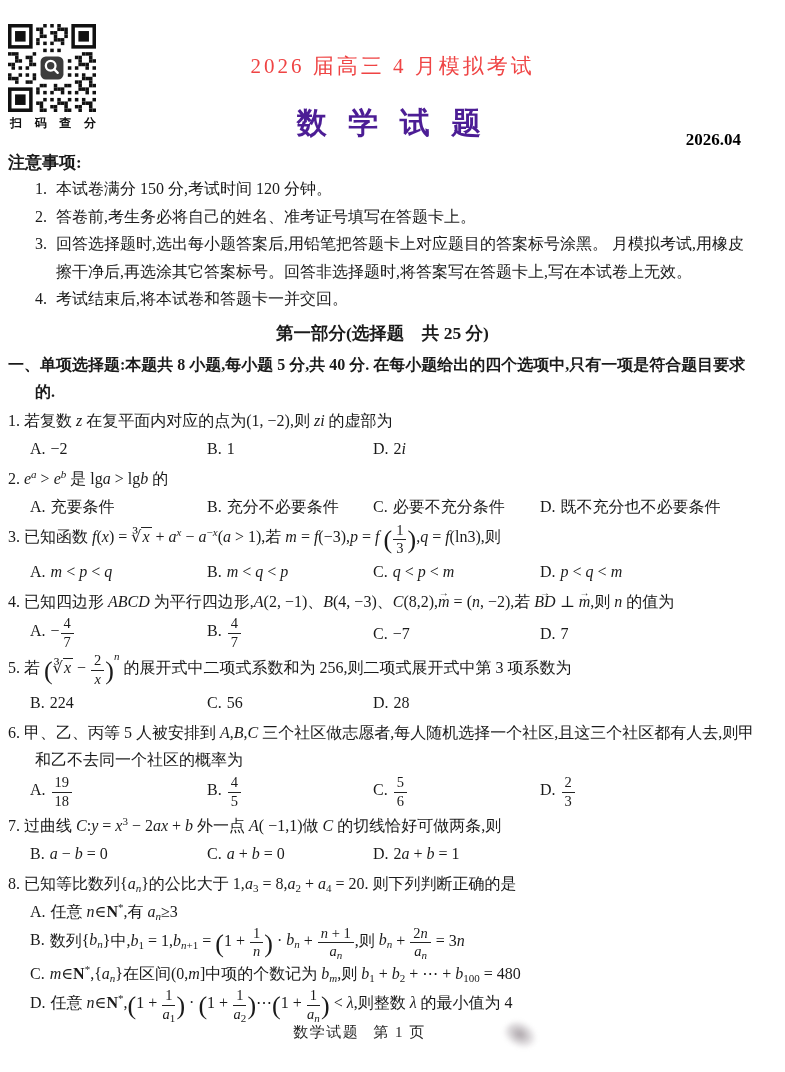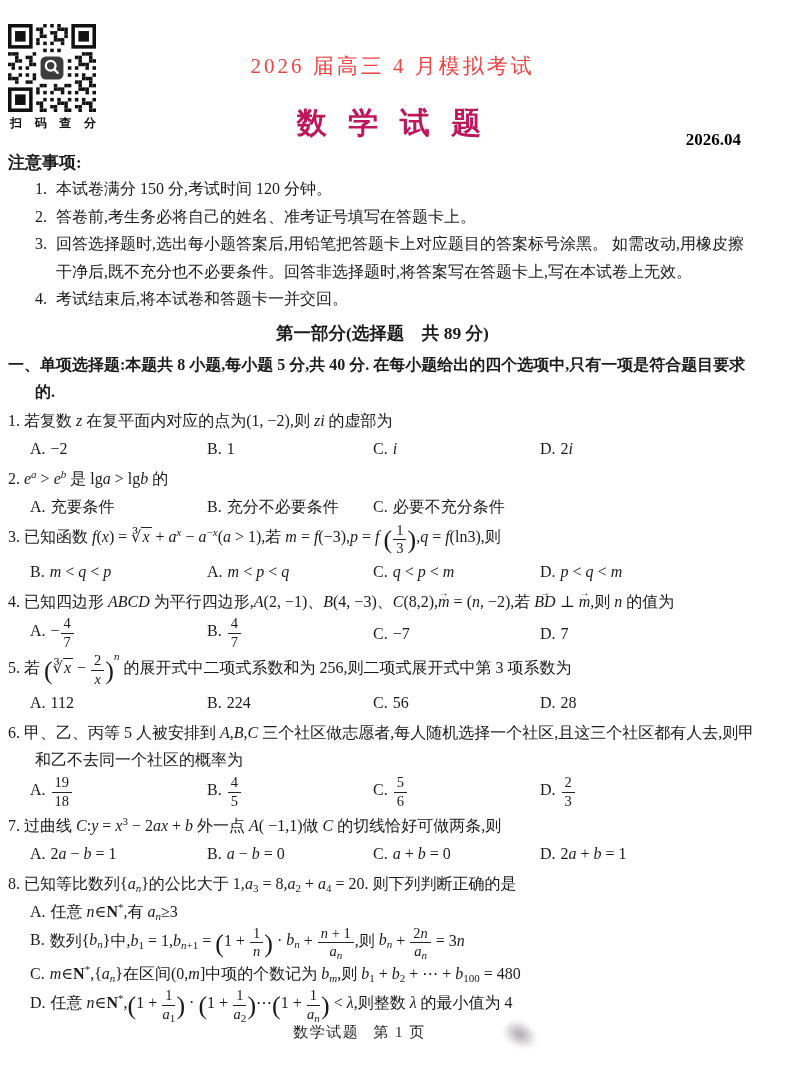--- a/index.html
+++ b/index.html
@@ -6,21 +6,21 @@
   .page{position:relative;width:785px;height:1072px;background:#fff;color:#1a1a1a;
         font-family:"Liberation Serif","DejaVu Serif",serif;font-size:16px;overflow:hidden;}
   
   .qr-block{position:absolute;left:8px;top:24px;width:90px;text-align:center;}
   .qr-block svg{display:block;width:88px;height:88px;}
   .qr-caption{display:flex;justify-content:space-between;font-size:12px;font-weight:bold;
               margin-top:3px;padding:0 2px;font-family:"Liberation Sans",sans-serif;color:#111;}
   .exam-title{position:absolute;left:0;right:0;top:52px;text-align:center;
               font-size:21px;letter-spacing:3px;color:#ef4444;}
   .subject-title{position:absolute;left:0;right:0;top:103px;text-align:center;
-                 font-size:30px;font-weight:bold;letter-spacing:7px;color:#be185d;}
+                 font-size:30px;font-weight:bold;letter-spacing:7px;color:#4c1d95;}
   .exam-date{position:absolute;right:44px;top:130px;font-size:17px;font-weight:bold;color:#000;}
   
   .content{position:absolute;left:8px;right:28px;top:150px;}
   .notice-title{font-weight:bold;font-size:17px;line-height:25px;}
   .nitem{display:flex;line-height:27.5px;}
   .nitem .nnum{flex:none;width:21px;margin-left:27px;}
   .nitem .ntext{flex:1;}
   .part-heading{text-align:center;font-weight:bold;font-size:17.5px;line-height:27px;margin:7px 0 4px;}
   .intro{font-weight:bold;line-height:27.5px;margin:0 0 0 27px;text-indent:-27px;}
   
@@ -229,89 +229,87 @@
         <div class="nitem">
           <span class="nnum">1.</span>
           <span class="ntext">本试卷满分 150 分,考试时间 120 分钟。</span>
         </div>
         <div class="nitem">
           <span class="nnum">2.</span>
           <span class="ntext">答卷前,考生务必将自己的姓名、准考证号填写在答题卡上。</span>
         </div>
         <div class="nitem">
           <span class="nnum">3.</span>
-          <span class="ntext">回答选择题时,选出每小题答案后,用铅笔把答题卡上对应题目的答案标号涂黑。 如需改动,用橡皮擦干净后,既不充分也不必要条件。回答非选择题时,将答案写在答题卡上,写在本试卷上无效。</span>
+          <span class="ntext">回答选择题时,选出每小题答案后,用铅笔把答题卡上对应题目的答案标号涂黑。 月模拟考试,用橡皮擦干净后,再选涂其它答案标号。回答非选择题时,将答案写在答题卡上,写在本试卷上无效。</span>
         </div>
         <div class="nitem">
           <span class="nnum">4.</span>
           <span class="ntext">考试结束后,将本试卷和答题卡一并交回。</span>
         </div>
       </div>
 
-    <div class="part-heading">第一部分(选择题　共 89 分)</div>
+    <div class="part-heading">第一部分(选择题　共 25 分)</div>
     <div class="intro">一、单项选择题:本题共 8 小题,每小题 5 分,共 40 分. 在每小题给出的四个选项中,只有一项是符合题目要求的.</div>
 
     <div id="questions">
         <div class="q">
           <p class="stem"><span class="qnum">1.</span><span>若复数 <i>z</i> 在复平面内对应的点为(1, −2),则 <i>zi</i> 的虚部为</span></p>
           <div class="opts grid">
             <span class="opt"><span class="olabel">A.</span>−2</span>
             <span class="opt"><span class="olabel">B.</span>1</span>
-            <span class="opt"><span class="olabel">C.</span><i>i</i></span>
             <span class="opt"><span class="olabel">D.</span>2<i>i</i></span>
           </div>
         </div>
         <div class="q">
           <p class="stem"><span class="qnum">2.</span><span><i>e</i><sup><i>a</i></sup> &gt; <i>e</i><sup><i>b</i></sup> 是 lg<i>a</i> &gt; lg<i>b</i> 的</span></p>
           <div class="opts grid">
             <span class="opt"><span class="olabel">A.</span>充要条件</span>
             <span class="opt"><span class="olabel">B.</span>充分不必要条件</span>
             <span class="opt"><span class="olabel">C.</span>必要不充分条件</span>
+            <span class="opt"><span class="olabel">D.</span>既不充分也不必要条件</span>
           </div>
         </div>
         <div class="q">
           <p class="stem"><span class="qnum">3.</span><span>已知函数 <i>f</i>(<i>x</i>) = <span class="rad">∛<span class="rt"><i>x</i></span></span> + <i>a</i><sup><i>x</i></sup> − <i>a</i><sup>−<i>x</i></sup>(<i>a</i> &gt; 1),若 <i>m</i> = <i>f</i>(−3),<i>p</i> = <i>f</i> <span class="bp">(</span><span class="frac"><span class="num">1</span><span class="den">3</span></span><span class="bp">)</span>,<i>q</i> = <i>f</i>(ln3),则</span></p>
           <div class="opts grid">
+            <span class="opt"><span class="olabel">A.</span><i>m</i> &lt; <i>p</i> &lt; <i>q</i></span>
             <span class="opt"><span class="olabel">B.</span><i>m</i> &lt; <i>q</i> &lt; <i>p</i></span>
-            <span class="opt"><span class="olabel">A.</span><i>m</i> &lt; <i>p</i> &lt; <i>q</i></span>
             <span class="opt"><span class="olabel">C.</span><i>q</i> &lt; <i>p</i> &lt; <i>m</i></span>
             <span class="opt"><span class="olabel">D.</span><i>p</i> &lt; <i>q</i> &lt; <i>m</i></span>
           </div>
         </div>
         <div class="q">
           <p class="stem"><span class="qnum">4.</span><span>已知四边形 <i>ABCD</i> 为平行四边形,<i>A</i>(2, −1)、<i>B</i>(4, −3)、<i>C</i>(8,2),<span class="vec"><span class="arr">→</span><i>m</i></span> = (<i>n</i>, −2),若 <span class="vec"><span class="arr">→</span><i>BD</i></span> ⊥ <span class="vec"><span class="arr">→</span><i>m</i></span>,则 <i>n</i> 的值为</span></p>
           <div class="opts grid">
             <span class="opt"><span class="olabel">A.</span>−<span class="frac"><span class="num">4</span><span class="den">7</span></span></span>
             <span class="opt"><span class="olabel">B.</span><span class="frac"><span class="num">4</span><span class="den">7</span></span></span>
             <span class="opt"><span class="olabel">C.</span>−7</span>
             <span class="opt"><span class="olabel">D.</span>7</span>
           </div>
         </div>
         <div class="q">
           <p class="stem"><span class="qnum">5.</span><span>若 <span class="bp">(</span><span class="rad">∛<span class="rt"><i>x</i></span></span> − <span class="frac"><span class="num">2</span><span class="den"><i>x</i></span></span><span class="bp">)</span><span class="psup"><i>n</i></span> 的展开式中二项式系数和为 256,则二项式展开式中第 3 项系数为</span></p>
           <div class="opts grid">
-            <span class="opt"><span class="olabel">A.</span>112</span>
             <span class="opt"><span class="olabel">B.</span>224</span>
             <span class="opt"><span class="olabel">C.</span>56</span>
             <span class="opt"><span class="olabel">D.</span>28</span>
           </div>
         </div>
         <div class="q">
           <p class="stem"><span class="qnum">6.</span><span>甲、乙、丙等 5 人被安排到 <i>A</i>,<i>B</i>,<i>C</i> 三个社区做志愿者,每人随机选择一个社区,且这三个社区都有人去,则甲和乙不去同一个社区的概率为</span></p>
           <div class="opts grid">
             <span class="opt"><span class="olabel">A.</span><span class="frac"><span class="num">19</span><span class="den">18</span></span></span>
             <span class="opt"><span class="olabel">B.</span><span class="frac"><span class="num">4</span><span class="den">5</span></span></span>
             <span class="opt"><span class="olabel">C.</span><span class="frac"><span class="num">5</span><span class="den">6</span></span></span>
             <span class="opt"><span class="olabel">D.</span><span class="frac"><span class="num">2</span><span class="den">3</span></span></span>
           </div>
         </div>
         <div class="q">
           <p class="stem"><span class="qnum">7.</span><span>过曲线 <i>C</i>:<i>y</i> = <i>x</i><sup>3</sup> − 2<i>ax</i> + <i>b</i> 外一点 <i>A</i>( −1,1)做 <i>C</i> 的切线恰好可做两条,则</span></p>
           <div class="opts grid">
-            <span class="opt"><span class="olabel">A.</span>2<i>a</i> − <i>b</i> = 1</span>
             <span class="opt"><span class="olabel">B.</span><i>a</i> − <i>b</i> = 0</span>
             <span class="opt"><span class="olabel">C.</span><i>a</i> + <i>b</i> = 0</span>
             <span class="opt"><span class="olabel">D.</span>2<i>a</i> + <i>b</i> = 1</span>
           </div>
         </div>
         <div class="q">
           <p class="stem"><span class="qnum">8.</span><span>已知等比数列{<i>a<sub>n</sub></i>}的公比大于 1,<i>a</i><sub>3</sub> = 8,<i>a</i><sub>2</sub> + <i>a</i><sub>4</sub> = 20. 则下列判断正确的是</span></p>
           <div class="opts stack">
             <span class="opt"><span class="olabel">A.</span>任意 <i>n</i>∈<b>N</b><sup>*</sup>,有 <i>a<sub>n</sub></i>≥3</span>
             <span class="opt"><span class="olabel">B.</span>数列{<i>b<sub>n</sub></i>}中,<i>b</i><sub>1</sub> = 1,<i>b</i><sub><i>n</i>+1</sub> = <span class="bp">(</span>1 + <span class="frac"><span class="num">1</span><span class="den"><i>n</i></span></span><span class="bp">)</span> · <i>b<sub>n</sub></i> + <span class="frac"><span class="num"><i>n</i> + 1</span><span class="den"><i>a<sub>n</sub></i></span></span>,则 <i>b<sub>n</sub></i> + <span class="frac"><span class="num">2<i>n</i></span><span class="den"><i>a<sub>n</sub></i></span></span> = 3<i>n</i></span>

